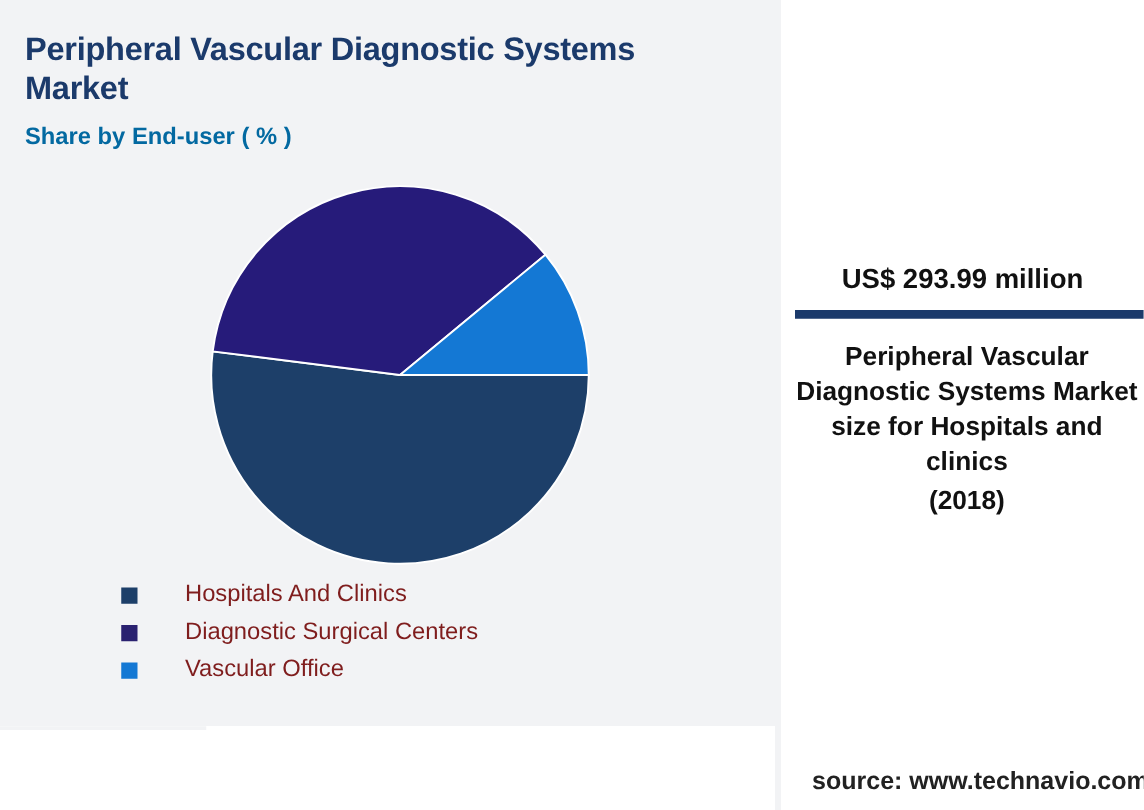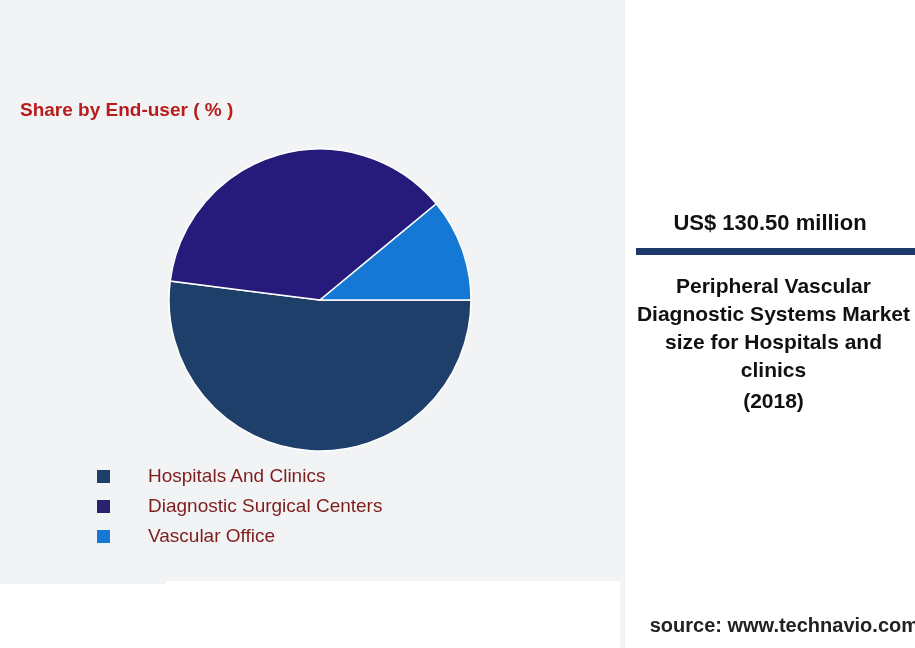--- a/index.html
+++ b/index.html
@@ -54,21 +54,21 @@
     line-height: 1.18;
     color: #1b3a6b;
     letter-spacing: -0.2px;
   }
   #chart-subtitle {
     position: absolute;
     left: 20px;
     top: 99px;
     font-size: 19px;
     font-weight: bold;
-    color: #b91c1c;
+    color: #0369a1;
   }
   
   #pie-wrap {
     position: absolute;
     left: 168px;
     top: 148px;
     width: 304px;
     height: 304px;
   }
   #pie-svg {
@@ -161,20 +161,21 @@
 </style>
 </head>
 <body>
 
 <div id="page">
 
   <div id="left-panel"></div>
   <div id="left-bottom-strip"></div>
   <div id="left-strip-line"></div>
 
+  <div id="chart-title">Peripheral Vascular Diagnostic Systems Market</div>
   <div id="chart-subtitle">Share by End-user ( % )</div>
 
   <div id="pie-wrap">
     <svg id="pie-svg" width="304" height="304" viewBox="0 0 304 304">
       <g id="pie-slices">
           <path d="M 152 152 L 303 152 A 151 151 0 1 1 2.190680101513834 133.07468173179006 Z" fill="#1d3f69" stroke="#ffffff" stroke-width="1.5"></path>
           <path d="M 152 152 L 2.190680101513834 133.07468173179006 A 151 151 0 0 1 268.3474996591441 55.74897754794776 Z" fill="#261b7a" stroke="#ffffff" stroke-width="1.5"></path>
           <path d="M 152 152 L 268.3474996591441 55.74897754794776 A 151 151 0 0 1 303 151.99999999999997 Z" fill="#1478d4" stroke="#ffffff" stroke-width="1.5"></path>
         </g>
     </svg>
@@ -191,21 +192,21 @@
     </div>
     <div class="legend-row">
       <span class="legend-swatch" style="background:#1478d4"></span>
       <span class="legend-label">Vascular Office</span>
     </div>
   </div>
 
   <div id="right-divider-left"></div>
   <div id="right-panel"></div>
 
-  <div id="callout-value">US$ 130.50 million</div>
+  <div id="callout-value">US$ 293.99 million</div>
   <div id="callout-rule"></div>
   <div id="callout-desc">
     <span>Peripheral Vascular Diagnostic Systems Market size for Hospitals and clinics</span>
     <div id="callout-year">(2018)</div>
   </div>
 
   <div id="source">source: www.technavio.com</div>
 
 </div>
 

